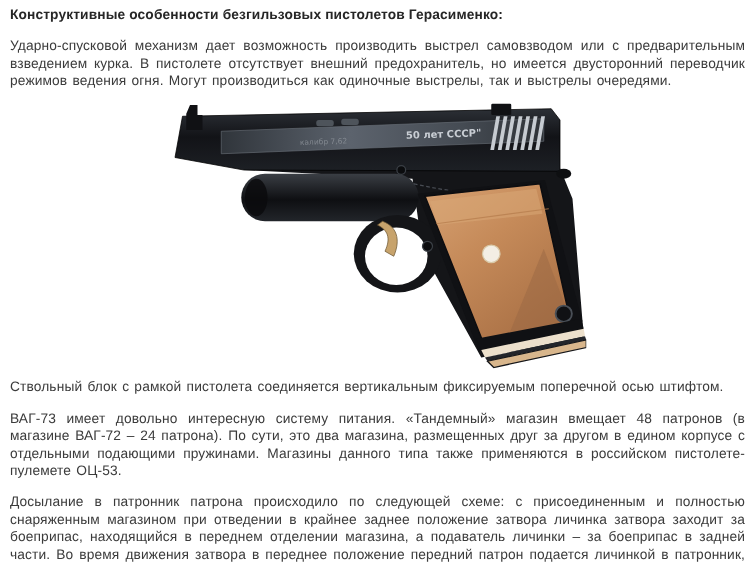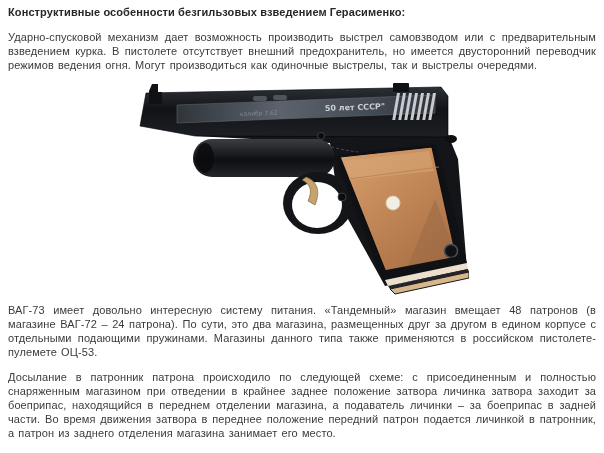--- a/index.html
+++ b/index.html
@@ -20,21 +20,21 @@
   .figure-wrap{
     margin:-4px 0 8px 0;text-align:center;height:216px;
   }
   .figure-wrap svg{display:inline-block;}
 </style>
 </head>
 <body>
 
 <div class="page">
 
-  <h1 class="article-heading">Конструктивные особенности безгильзовых взведением Герасименко:</h1>
+  <h1 class="article-heading">Конструктивные особенности безгильзовых пистолетов Герасименко:</h1>
 
 
   <p class="article-paragraph">Ударно-спусковой механизм дает возможность производить выстрел самовзводом или с предварительным взведением курка. В пистолете отсутствует внешний предохранитель, но имеется двусторонний переводчик режимов ведения огня. Могут производиться как одиночные выстрелы, так и выстрелы очередями.</p>
 
   <div class="figure-wrap">
     <svg width="334" height="216" viewBox="0 0 334 216">
       <defs>
         <linearGradient id="slideGrad" x1="0" y1="0" x2="0" y2="1">
           <stop offset="0" stop-color="#2c3036"></stop>
           <stop offset="0.45" stop-color="#121317"></stop>
@@ -109,18 +109,19 @@
 
       <g>
         <polygon points="246,192 330,176 332,184 250,201" fill="#101114"></polygon>
         <polygon points="250,201 332,184 333,190 253,207" fill="#ece0cc"></polygon>
         <polygon points="253,207 333,190 334,193 255,210" fill="#23252a"></polygon>
         <polygon points="255,210 334,193 334,199 260,215" fill="#d8b68c" stroke="#16171a" stroke-width="1"></polygon>
       </g>
     </svg>
   </div>
 
+  <p class="article-paragraph">Ствольный блок с рамкой пистолета соединяется вертикальным фиксируемым поперечной осью штифтом.</p>
 
   <p class="article-paragraph">ВАГ-73 имеет довольно интересную систему питания. «Тандемный» магазин вмещает 48 патронов (в магазине ВАГ-72 – 24 патрона). По сути, это два магазина, размещенных друг за другом в едином корпусе с отдельными подающими пружинами. Магазины данного типа также применяются в российском пистолете-пулемете ОЦ-53.</p>
 
   <p class="article-paragraph">Досылание в патронник патрона происходило по следующей схеме: с присоединенным и полностью снаряженным магазином при отведении в крайнее заднее положение затвора личинка затвора заходит за боеприпас, находящийся в переднем отделении магазина, а подаватель личинки – за боеприпас в задней части. Во время движения затвора в переднее положение передний патрон подается личинкой в патронник, а патрон из заднего отделения магазина занимает его место.</p>
 
 </div>
 
 </body></html>

